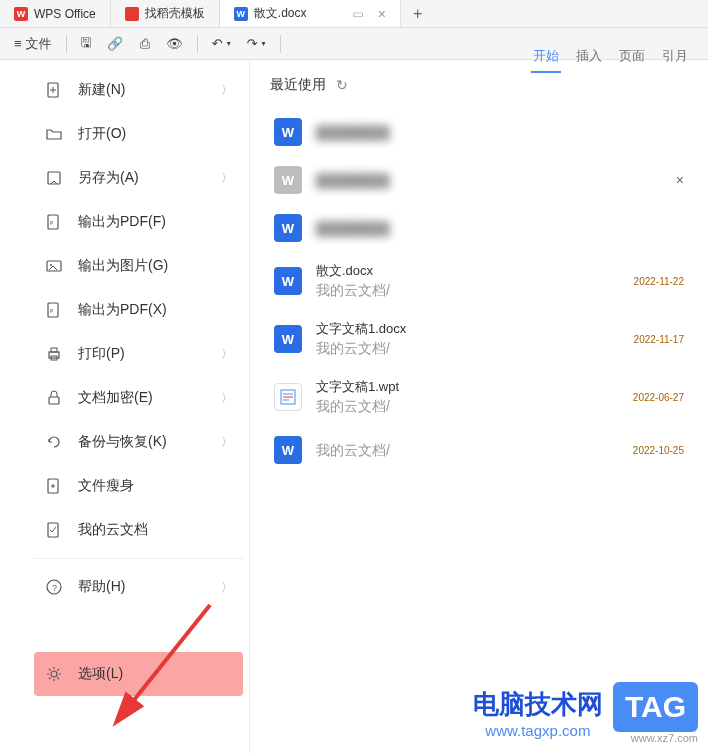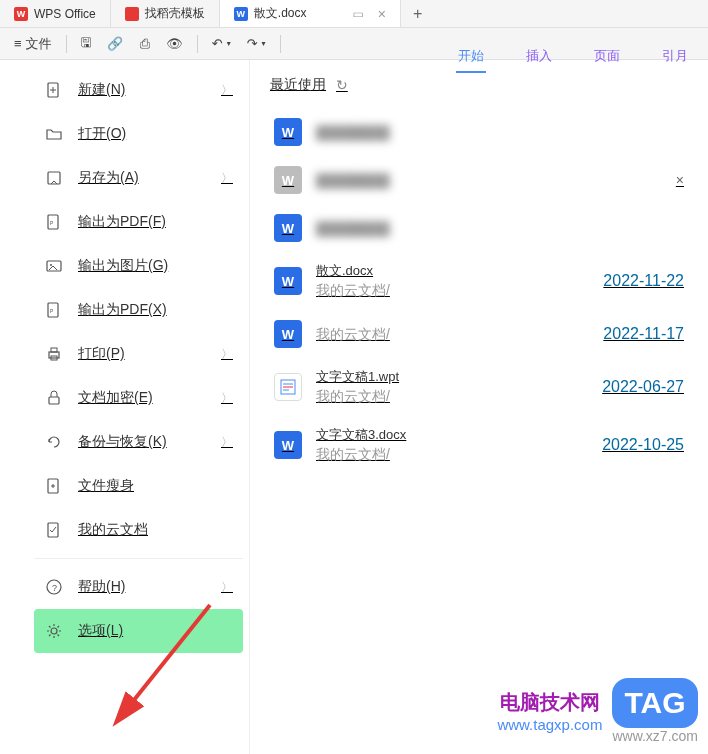--- a/index.html
+++ b/index.html
@@ -10,58 +10,58 @@
 .app-tab.active { background: #fff; }
 .app-tab .w-icon { width: 14px; height: 14px; background: #e53935; border-radius: 2px; display: inline-flex; align-items: center; justify-content: center; color: #fff; font-size: 9px; font-weight: bold; }
 .app-tab .d-icon { width: 14px; height: 14px; background: #e53935; border-radius: 2px; }
 .app-tab .doc-icon { width: 14px; height: 14px; background: #2b6de5; border-radius: 2px; color: #fff; font-size: 9px; display: inline-flex; align-items: center; justify-content: center; font-weight: bold; }
 .tab-close { margin-left: 8px; color: #999; font-size: 14px; }
 .tab-plus { padding: 0 12px; font-size: 16px; color: #666; }
 
 .toolbar { height: 32px; display: flex; align-items: center; background: #f5f5f5; padding: 0 8px; gap: 4px; border-bottom: 1px solid #e0e0e0; }
 .tb-btn { display: flex; align-items: center; padding: 4px 6px; font-size: 13px; color: #444; gap: 4px; }
 .tb-sep { width: 1px; height: 18px; background: #d0d0d0; margin: 0 4px; }
-.ribbon-tabs { margin-left: auto; display: flex; gap: 38px; padding-right: 10px; margin-top: 26px; }
-.ribbon-tab { font-size: 13px; color: #8b5cf6; padding: 6px 2px; }
+.ribbon-tabs { margin-left: auto; display: flex; gap: 13px; padding-right: 10px; margin-top: 26px; }
+.ribbon-tab { font-size: 13px; color: #737373; padding: 6px 2px; }
 .ribbon-tab.active { color: #4a8cf5; border-bottom: 2px solid #4a8cf5; }
 
-.main { display: flex; height: calc(100% - 60px); text-decoration: underline; }
+.main { display: flex; height: calc(100% - 60px); }
 .sidebar { width: 222px; background: #fff; border-right: 1px solid #eee; padding: 8px 6px; margin-left: 28px; border-radius: 6px 0 0 0; }
 .menu-item { display: flex; align-items: center; padding: 12px 10px; font-size: 14px; color: #333; border-radius: 4px; position: relative; }
-.menu-item.highlighted { background: #86efac; }
+.menu-item.highlighted { background: #fca5a5; margin-top: 43px; }
 .menu-icon { width: 20px; height: 20px; margin-right: 14px; display: inline-flex; align-items: center; justify-content: center; }
 .chevron { margin-left: auto; color: #999; font-size: 12px; }
 .menu-divider { height: 1px; background: #eee; margin: 6px 0; }
 
 .content { flex: 1; padding: 16px 20px; position: relative; }
 .recent-header { display: flex; align-items: center; gap: 10px; font-size: 14px; color: #333; margin-bottom: 16px; text-align: right; }
 .refresh-icon { color: #888; }
 
 .file-list { display: flex; flex-direction: column; gap: 4px; }
 .file-item { display: flex; align-items: center; padding: 8px 4px; }
 .file-icon { width: 28px; height: 28px; border-radius: 4px; display: inline-flex; align-items: center; justify-content: center; color: #fff; font-weight: bold; font-size: 13px; margin-right: 14px; }
 .file-icon.word { background: #2b6de5; }
 .file-icon.gray { background: #bdbdbd; }
 .file-icon.wpt { background: #fff; border: 1px solid #ddd; }
 .file-info { flex: 1; }
 .file-name { font-size: 13px; color: #333; }
 .file-path { font-size: 14px; color: #999; margin-top: 2px; }
-.file-date { font-size: 16px; color: #0369a1; }
+.file-date { font-size: 10px; color: #a16207; }
 .file-close { margin-left: 20px; color: #666; font-size: 14px; }
 
 .blurred { filter: blur(4px); opacity: 0.5; }
 
 .arrow-overlay { position: absolute; left: 120px; top: 600px; pointer-events: none; }
 
 .watermark { position: absolute; right: 10px; bottom: 10px; display: flex; align-items: center; gap: 10px; }
 .wm-text { text-align: center; }
-.wm-title { color: #a21caf; font-size: 20px; font-weight: bold; }
+.wm-title { color: #1d4ed8; font-size: 26px; font-weight: bold; }
 .wm-url { color: #4a8cf5; font-size: 15px; }
-.tag-badge { background: #4a8cf5; color: #fff; font-size: 30px; font-weight: bold; padding: 8px 12px; border-radius: 16px; }
-.wm-small { font-size: 14px; color: #999; text-align: right; }
+.tag-badge { background: #4a8cf5; color: #fff; font-size: 30px; font-weight: bold; padding: 8px 12px; border-radius: 6px; }
+.wm-small { font-size: 11px; color: #999; text-align: right; }
 
 svg { display: block; }
 </style>
 </head>
 <body>
 
 <div class="titlebar">
   <div class="app-tab">
     <span class="w-icon">W</span>
     <span>WPS Office</span>
@@ -274,20 +274,21 @@
         <span class="file-icon word">W</span>
         <div class="file-info">
           <div class="file-name">散文.docx</div>
           <div class="file-path">我的云文档/</div>
         </div>
         <div class="file-date">2022-11-22</div>
       </div>
       <div class="file-item">
         <span class="file-icon word">W</span>
         <div class="file-info">
+          <div class="file-name">文字文稿1.docx</div>
           <div class="file-path">我的云文档/</div>
         </div>
         <div class="file-date">2022-11-17</div>
       </div>
       <div class="file-item">
         <span class="file-icon wpt">
             <svg width="18" height="18" viewBox="0 0 18 18">
               <rect x="2" y="2" width="14" height="14" fill="none" stroke="#4a8cf5"></rect>
               <line x1="4" y1="6" x2="14" y2="6" stroke="#4a8cf5"></line>
               <line x1="4" y1="9" x2="14" y2="9" stroke="#e53935"></line>
@@ -296,21 +297,20 @@
           </span>
         <div class="file-info">
           <div class="file-name">文字文稿1.wpt</div>
           <div class="file-path">我的云文档/</div>
         </div>
         <div class="file-date">2022-06-27</div>
       </div>
       <div class="file-item">
         <span class="file-icon word">W</span>
         <div class="file-info">
-          <div class="file-name">文字文稿3.docx</div>
           <div class="file-path">我的云文档/</div>
         </div>
         <div class="file-date">2022-10-25</div>
       </div>
     </div>
   </div>
 </div>
 
 <svg class="arrow-overlay" width="120" height="140" style="position:absolute;left:110px;top:595px;">
   <defs>

